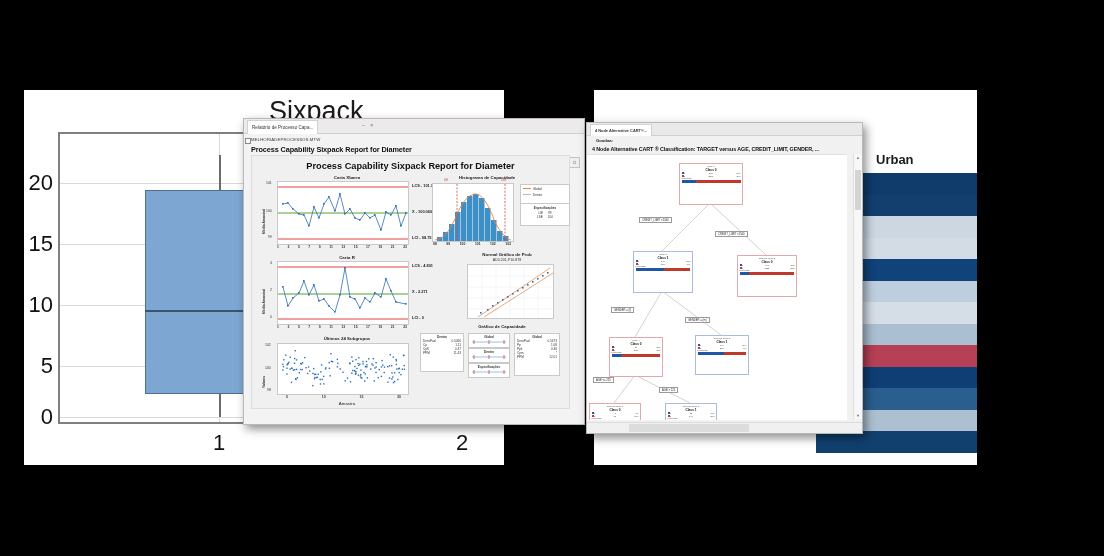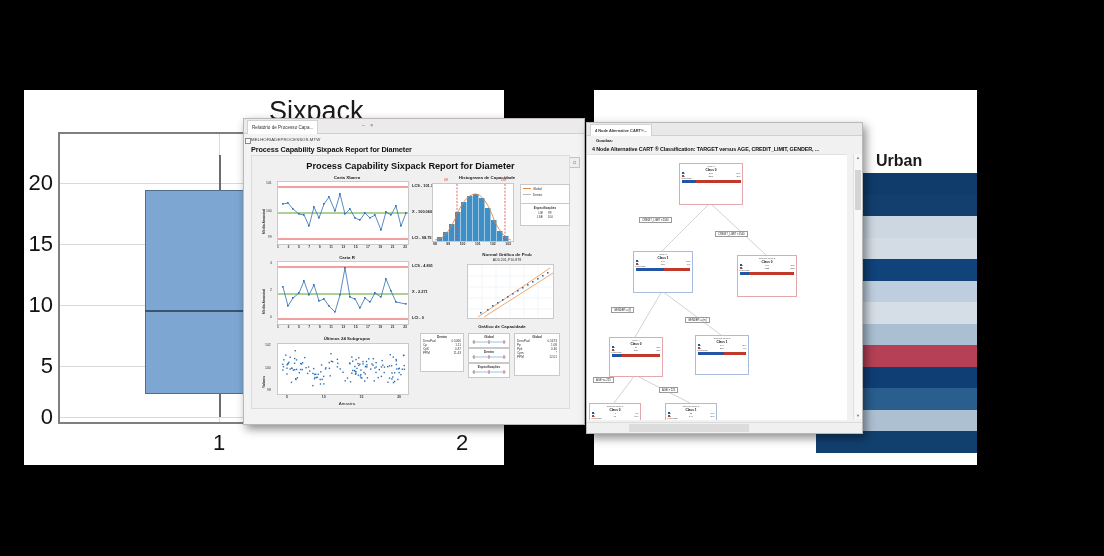--- a/index.html
+++ b/index.html
@@ -15,21 +15,21 @@
   .bp-grid .vl{position:absolute;top:0;bottom:0;width:1px;background:#d9d9d9;}
   .bp-ylab{position:absolute;right:100%;margin-right:7px;font-size:22px;color:#111;transform:translateY(-50%);}
   .bp-xlab{position:absolute;top:100%;margin-top:8px;font-size:22px;color:#111;transform:translateX(-50%);}
   .bp-box{position:absolute;background:#7da7d2;border:1px solid #4e6e8e;}
   .bp-median{position:absolute;height:1.5px;background:#3b536b;}
   .bp-whisk{position:absolute;width:1.5px;background:#6c6c6c;}
 
   
   .slide-heat{position:absolute;left:594px;top:90px;width:486px;height:375px;background:#fff;overflow:hidden;}
   .slide-heat .title{position:absolute;left:25px;top:10px;font-size:21px;color:#1a1a1a;white-space:nowrap;}
-  .hm-colhead{position:absolute;left:282px;top:62px;font-size:16px;font-weight:bold;color:#1a1a1a;}
+  .hm-colhead{position:absolute;left:282px;top:62px;font-size:13px;font-weight:bold;color:#1a1a1a;}
   .hm-grid{position:absolute;left:222px;top:83px;width:173px;}
   .hm-row{height:21.5px;}
   .hm-legend{position:absolute;left:410px;top:128px;width:80px;}
   .hm-legend .lg-title{font-size:11.5px;font-weight:bold;color:#1a1a1a;line-height:14px;white-space:nowrap;}
   .hm-bar-wrap{position:relative;margin-top:6px;height:152px;width:16px;}
   .hm-bar{position:absolute;left:0;top:0;width:16px;height:152px;
     background:linear-gradient(to bottom,#9e2040 0%,#b5334f 8%,#c9697e 24%,#e5c2ca 38%,#f2f2f2 44%,#ccd9e5 54%,#a8bed4 64%,#6e93b8 78%,#2d5e8e 90%,#123e6b 100%);}
   .hm-tickline{position:absolute;left:0;width:16px;height:2px;background:#fff;}
   .hm-ticktxt{position:absolute;left:24px;font-size:11.5px;color:#1a1a1a;transform:translateY(-50%);}
 

